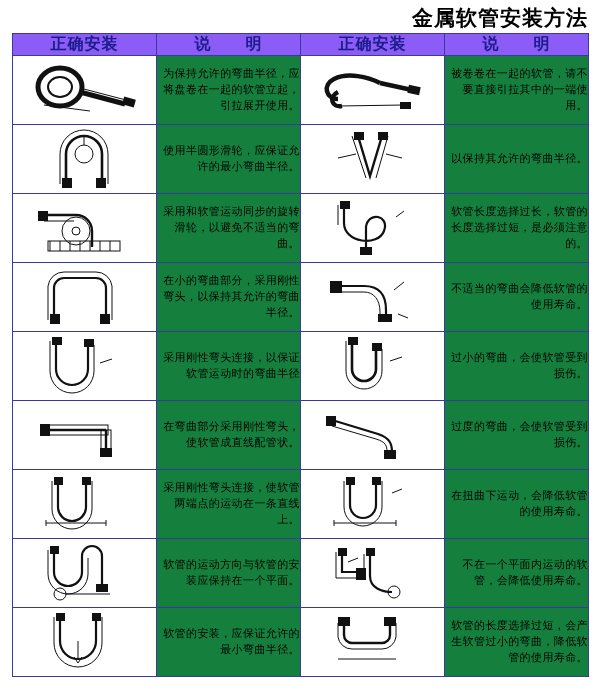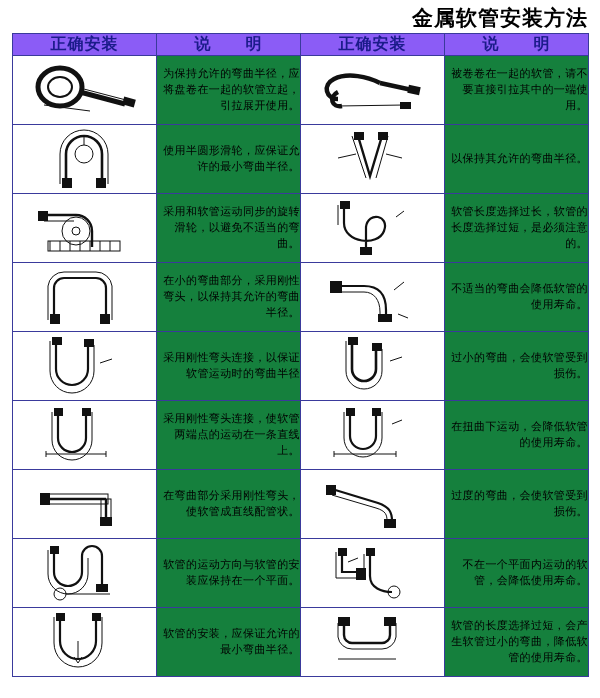--- a/index.html
+++ b/index.html
@@ -275,20 +275,55 @@
             </svg>
           </span>
         </td>
         <td class="txt-cell">过小的弯曲，会使软管受到损伤。</td>
       </tr>
 
       <tr>
         <td class="img-cell">
           <span class="fig">
             <svg width="130" height="62" viewBox="0 0 130 62">
+              <g fill="none" stroke="#111" stroke-width="2.4">
+                <path d="M26 26 L86 26"></path>
+                <path d="M86 26 L86 46"></path>
+              </g>
+              <g fill="none" stroke="#111" stroke-width="1">
+                <rect x="26" y="21" width="62" height="10"></rect>
+                <rect x="81" y="26" width="10" height="22"></rect>
+              </g>
+              <rect x="20" y="20" width="10" height="12" fill="#111"></rect>
+              <rect x="80" y="44" width="12" height="9" fill="#111"></rect>
+            </svg>
+          </span>
+        </td>
+        <td class="txt-cell">在弯曲部分采用刚性弯头，使软管成直线配管状。</td>
+        <td class="img-cell">
+          <span class="fig">
+            <svg width="130" height="62" viewBox="0 0 130 62">
+              <g fill="none" stroke="#111" stroke-width="2.2">
+                <path d="M24 16 L70 30 C82 34 84 40 84 48"></path>
+              </g>
+              <g fill="none" stroke="#111" stroke-width="1">
+                <path d="M24 22 L68 35 C78 38 79 42 79 48"></path>
+              </g>
+              <rect x="18" y="12" width="10" height="10" fill="#111"></rect>
+              <rect x="76" y="46" width="12" height="9" fill="#111"></rect>
+            </svg>
+          </span>
+        </td>
+        <td class="txt-cell">过度的弯曲，会使软管受到损伤。</td>
+      </tr>
+
+      <tr>
+        <td class="img-cell">
+          <span class="fig">
+            <svg width="130" height="62" viewBox="0 0 130 62">
               <g fill="none" stroke="#111" stroke-width="2.2">
                 <path d="M38 8 L38 34 A14 14 0 0 0 66 34 L66 8"></path>
               </g>
               <g fill="none" stroke="#111" stroke-width="1">
                 <path d="M32 8 L32 36 A20 20 0 0 0 72 36 L72 8"></path>
                 <path d="M26 50 L86 50"></path>
                 <path d="M26 47 L26 53 M86 47 L86 53"></path>
               </g>
               <rect x="34" y="4" width="9" height="8" fill="#111"></rect>
               <rect x="62" y="4" width="9" height="8" fill="#111"></rect>
@@ -313,55 +348,20 @@
             </svg>
           </span>
         </td>
         <td class="txt-cell">在扭曲下运动，会降低软管的使用寿命。</td>
       </tr>
 
       <tr>
         <td class="img-cell">
           <span class="fig">
             <svg width="130" height="62" viewBox="0 0 130 62">
-              <g fill="none" stroke="#111" stroke-width="2.4">
-                <path d="M26 26 L86 26"></path>
-                <path d="M86 26 L86 46"></path>
-              </g>
-              <g fill="none" stroke="#111" stroke-width="1">
-                <rect x="26" y="21" width="62" height="10"></rect>
-                <rect x="81" y="26" width="10" height="22"></rect>
-              </g>
-              <rect x="20" y="20" width="10" height="12" fill="#111"></rect>
-              <rect x="80" y="44" width="12" height="9" fill="#111"></rect>
-            </svg>
-          </span>
-        </td>
-        <td class="txt-cell">在弯曲部分采用刚性弯头，使软管成直线配管状。</td>
-        <td class="img-cell">
-          <span class="fig">
-            <svg width="130" height="62" viewBox="0 0 130 62">
-              <g fill="none" stroke="#111" stroke-width="2.2">
-                <path d="M24 16 L70 30 C82 34 84 40 84 48"></path>
-              </g>
-              <g fill="none" stroke="#111" stroke-width="1">
-                <path d="M24 22 L68 35 C78 38 79 42 79 48"></path>
-              </g>
-              <rect x="18" y="12" width="10" height="10" fill="#111"></rect>
-              <rect x="76" y="46" width="12" height="9" fill="#111"></rect>
-            </svg>
-          </span>
-        </td>
-        <td class="txt-cell">过度的弯曲，会使软管受到损伤。</td>
-      </tr>
-
-      <tr>
-        <td class="img-cell">
-          <span class="fig">
-            <svg width="130" height="62" viewBox="0 0 130 62">
               <g fill="none" stroke="#111" stroke-width="2.2">
                 <path d="M34 8 L34 30 A14 14 0 0 0 62 30 L62 14 A10 10 0 0 1 82 14 L82 44"></path>
               </g>
               <g fill="none" stroke="#111" stroke-width="1">
                 <path d="M28 8 L28 32 A20 20 0 0 0 68 32 L68 16"></path>
                 <circle cx="40" cy="52" r="6"></circle>
                 <path d="M46 52 L90 52"></path>
               </g>
               <rect x="30" y="4" width="9" height="8" fill="#111"></rect>
               <rect x="76" y="42" width="12" height="8" fill="#111"></rect>

